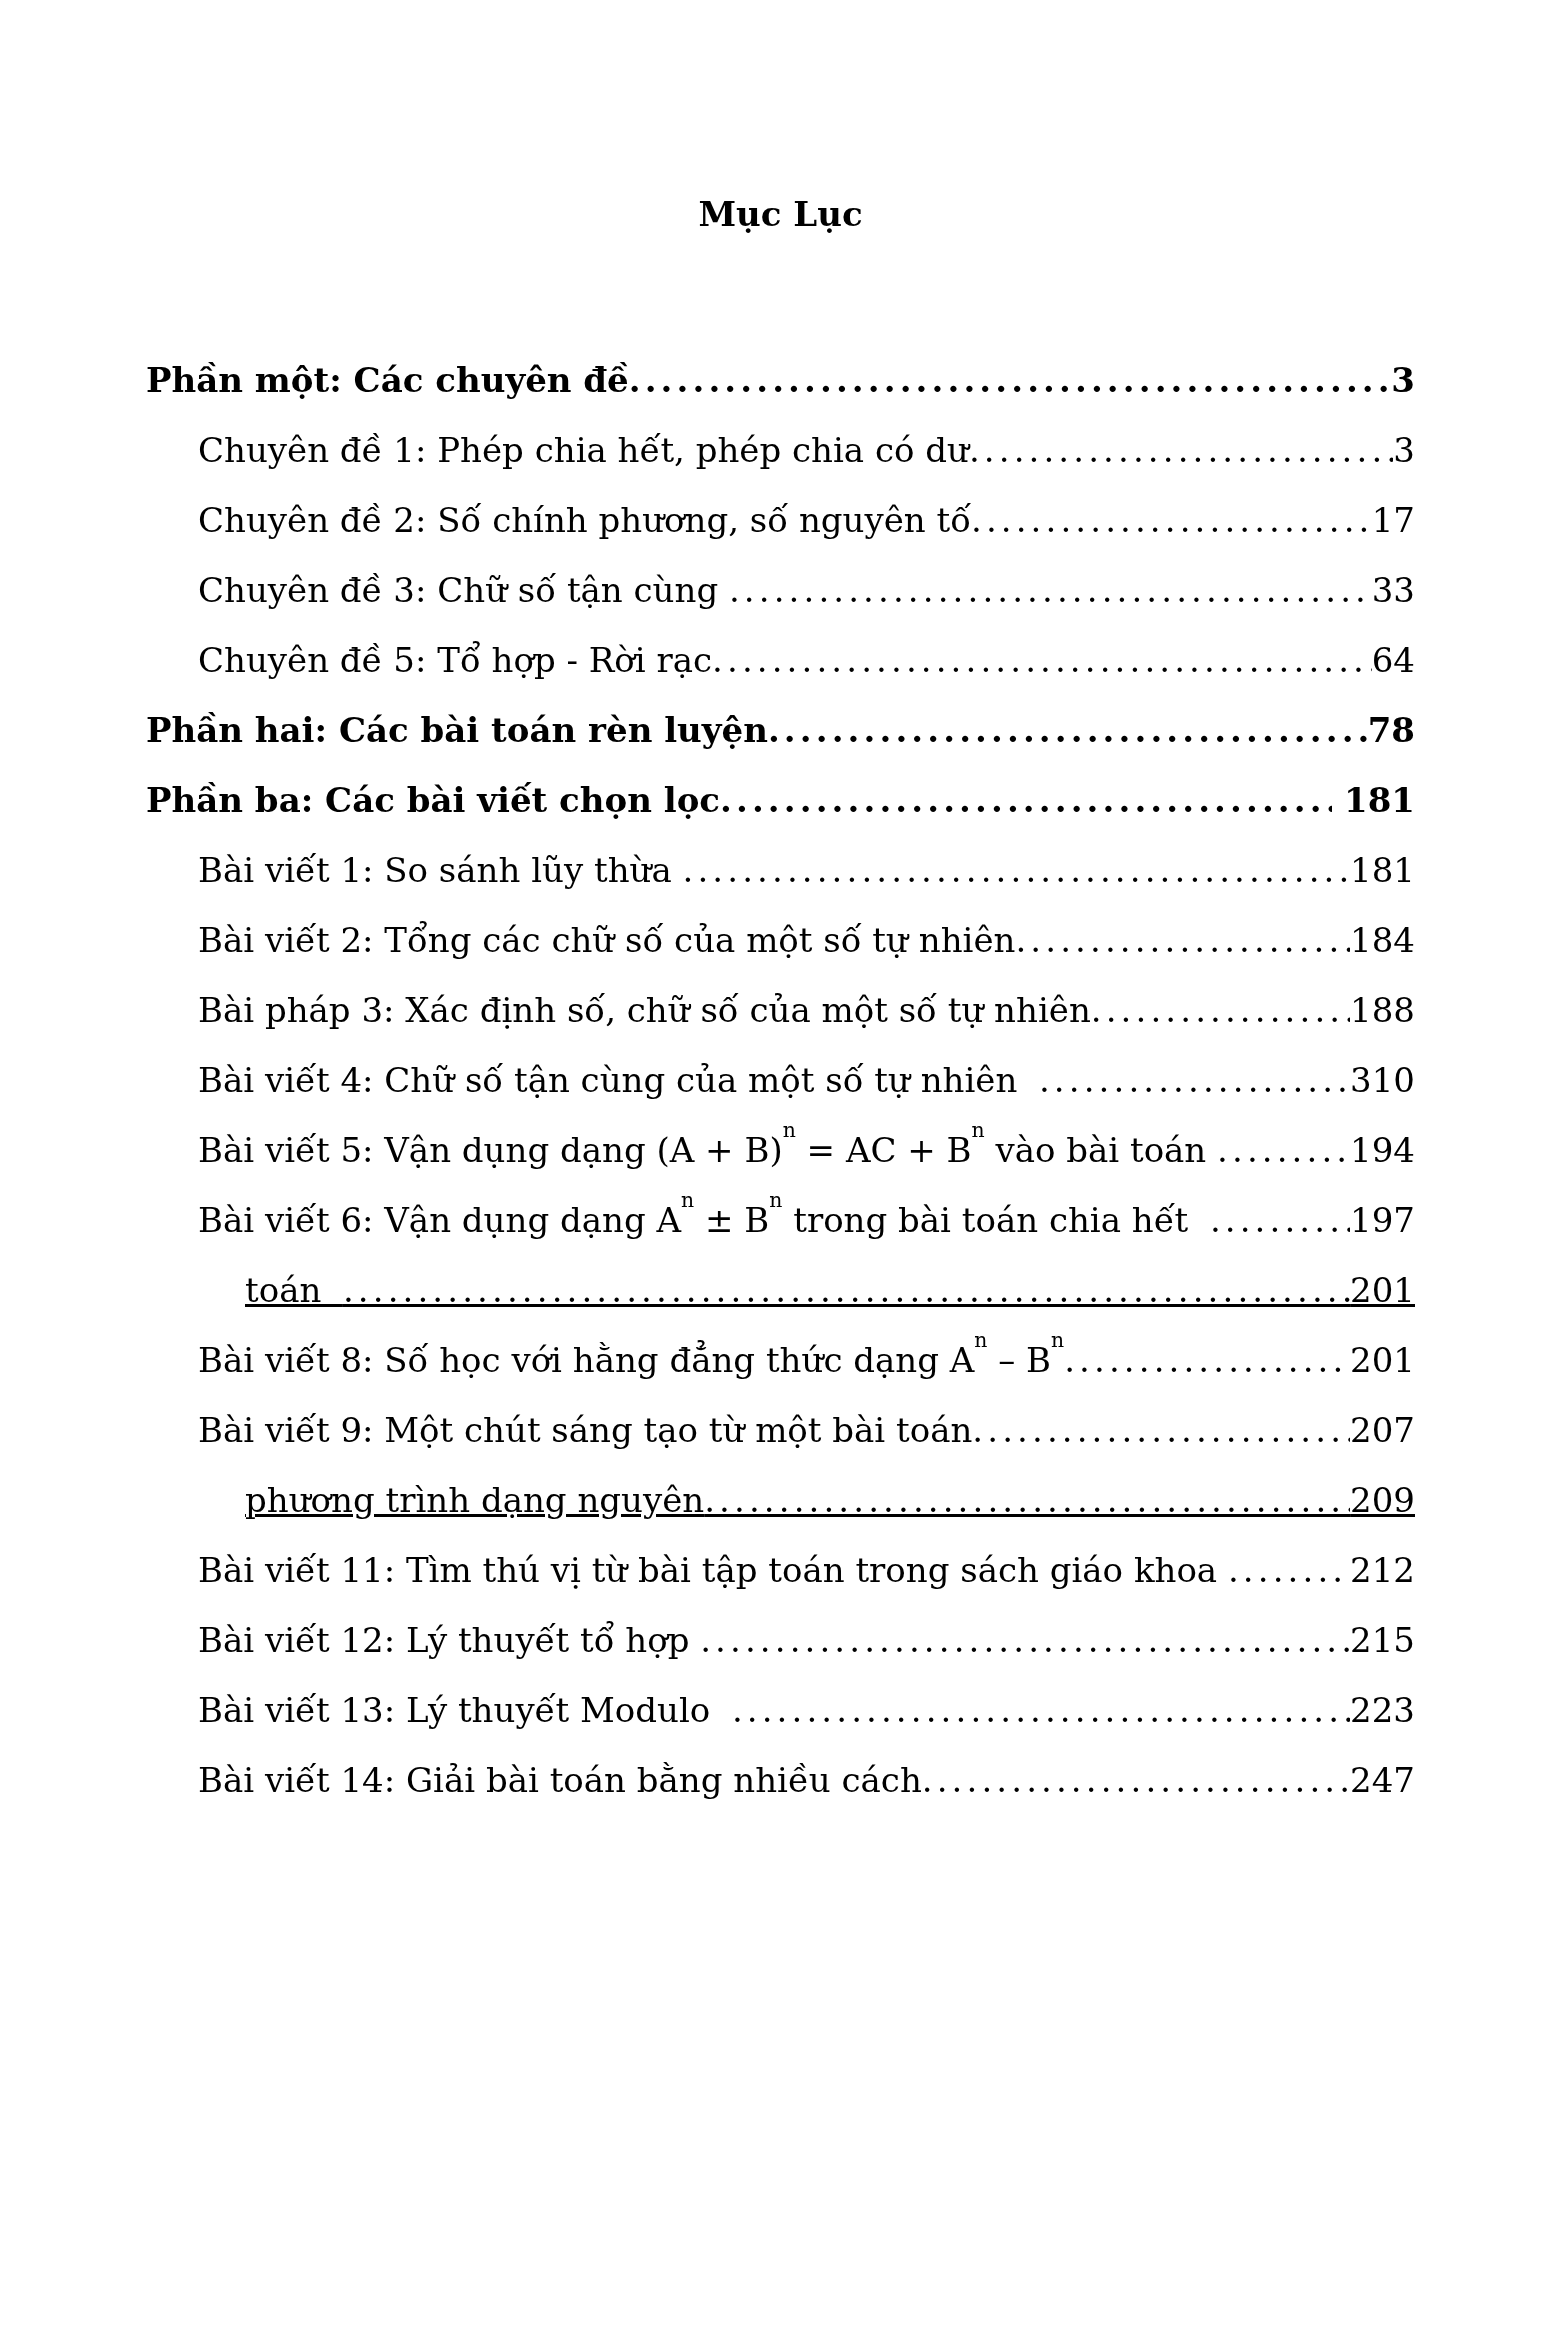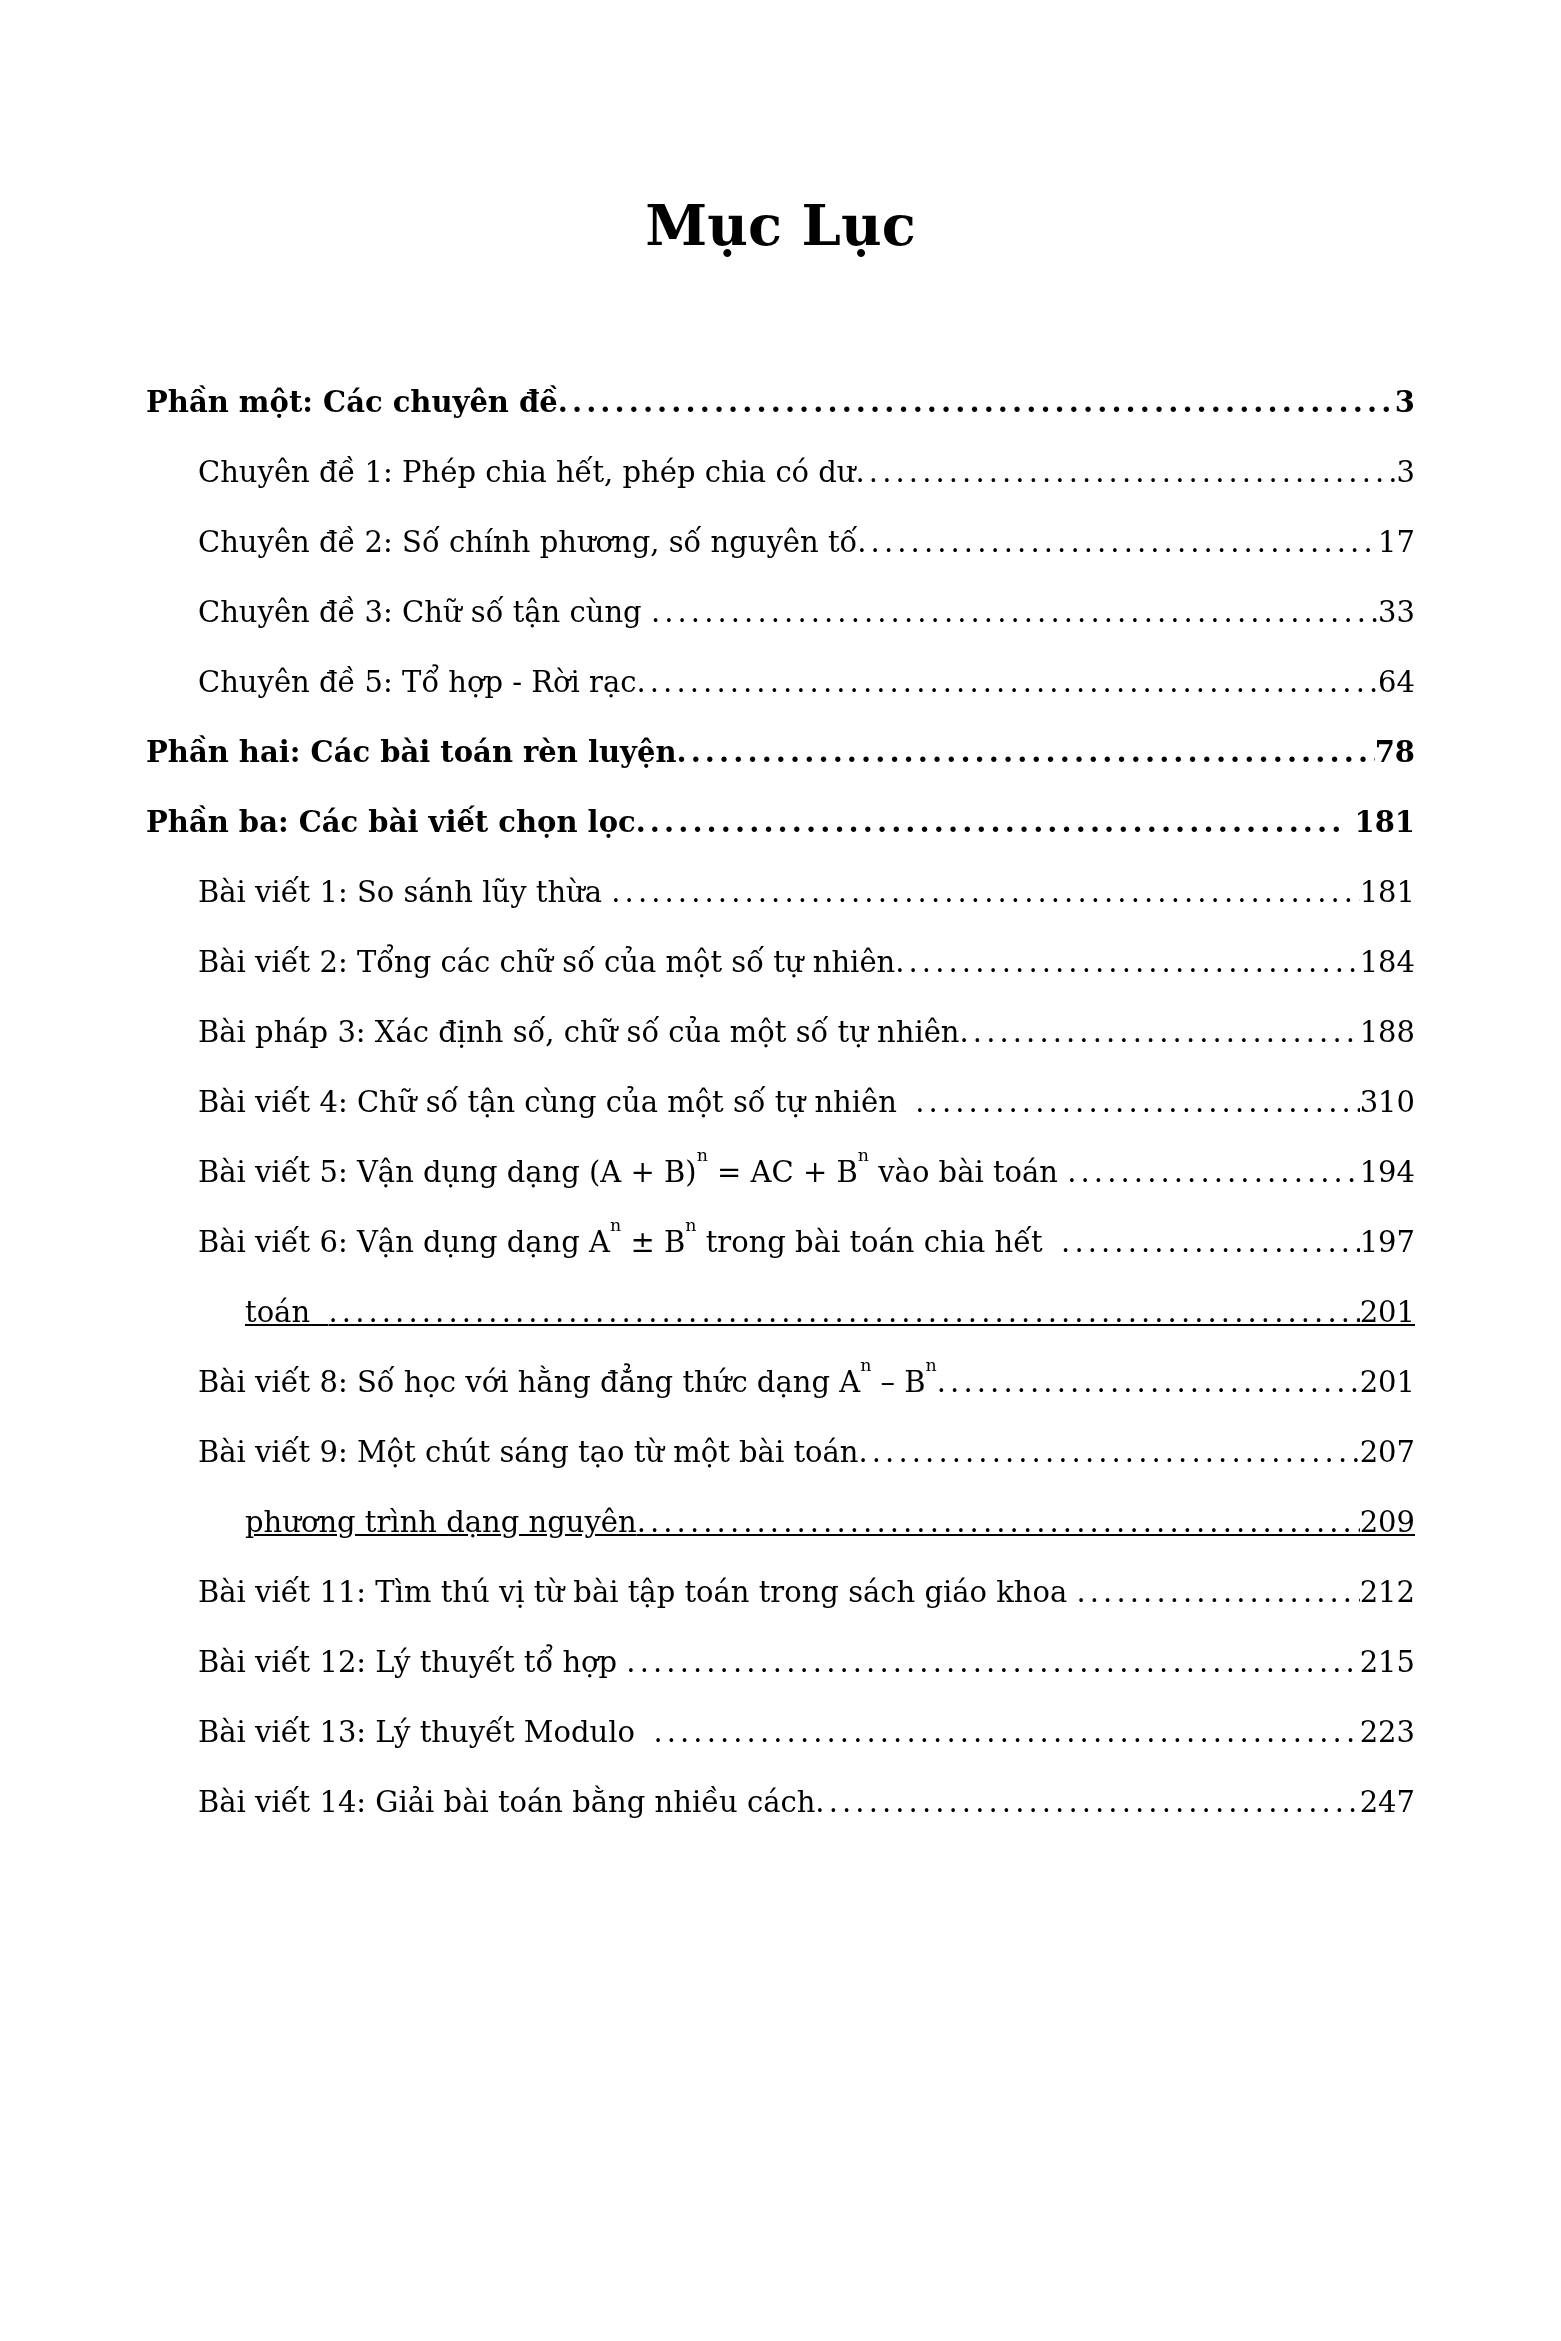--- a/index.html
+++ b/index.html
@@ -15,28 +15,28 @@
     font-family: "DejaVu Serif", "Liberation Serif", serif;
   }
   .doc {
     width: 100%;
     height: 100%;
     box-sizing: border-box;
     padding: 0 146px;
   }
   .title {
     margin: 197px 0 0 0;
-    font-size: 56px;
+    font-size: 34px;
     line-height: 1;
     font-weight: bold;
     text-align: center;
   }
   .toc {
     margin-top: 114px;
-    font-size: 29px;
+    font-size: 34px;
   }
   .row {
     display: flex;
     align-items: baseline;
     height: 70px;
     line-height: 70px;
   }
   .row.part { font-weight: bold; }
   .row.item { padding-left: 52px; align-items: center; }
   .row.cont { padding-left: 99px; text-decoration: underline; }

